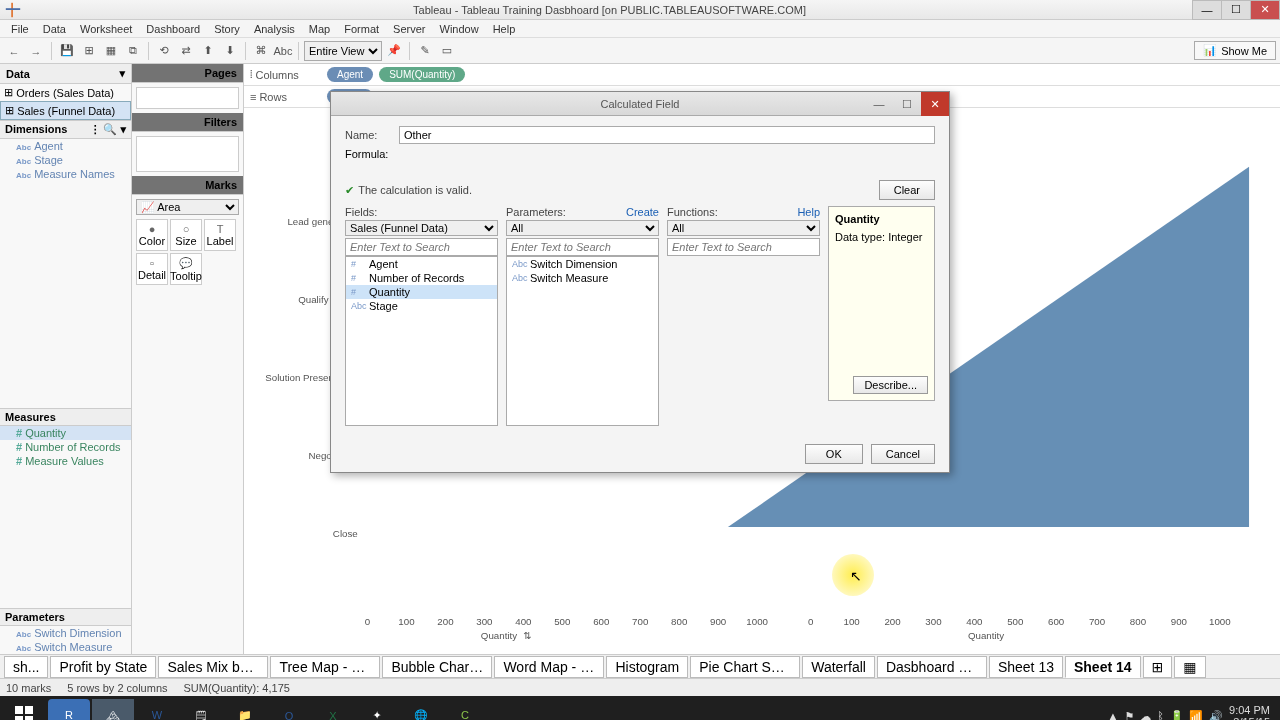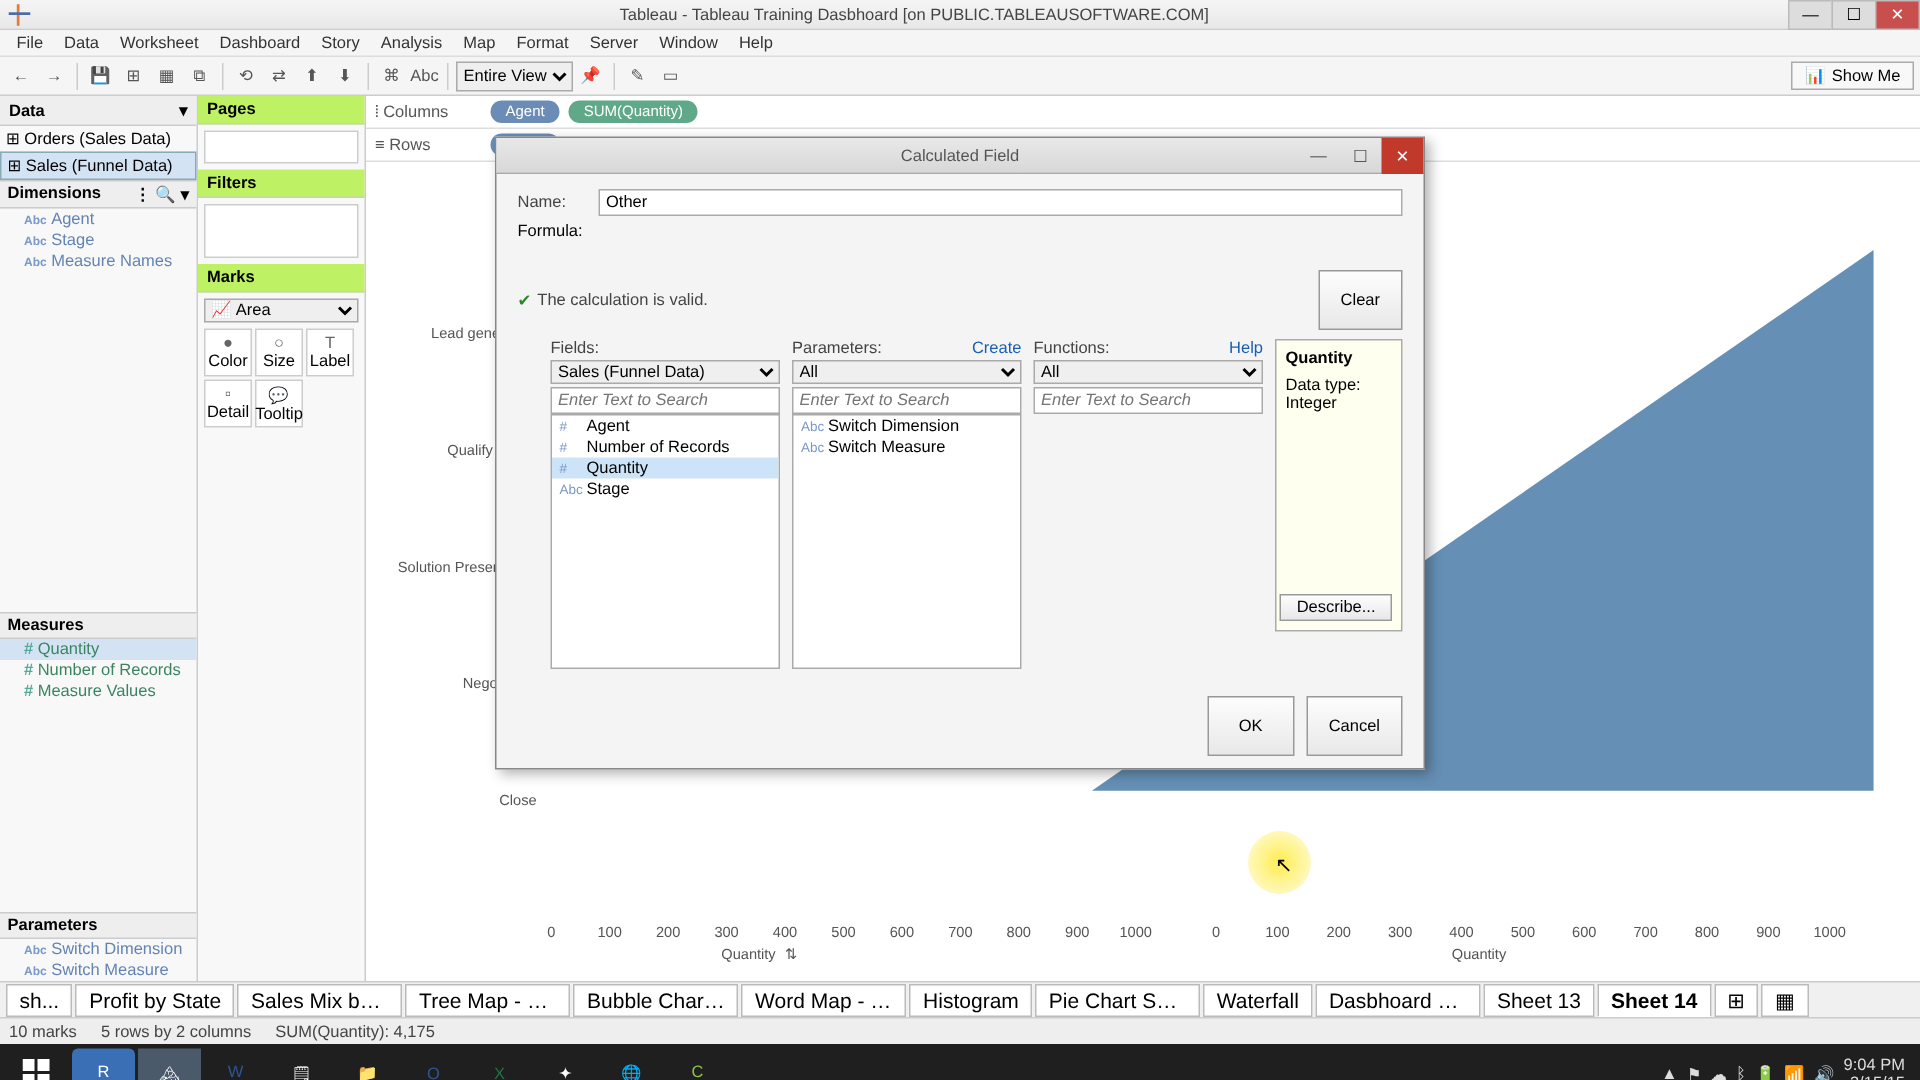--- a/index.html
+++ b/index.html
@@ -32,21 +32,21 @@
 .ds-item.sel { background: #d4e3f4; border: 1px solid #8ab; }
 .dim-icon::before { content: "Abc"; color: #7a99c8; font-size: 8px; font-weight: bold; }
 .num-icon::before { content: "#"; color: #5a9; font-weight: bold; }
 .field-item { padding: 1px 4px 1px 16px; display: flex; align-items: center; gap: 3px; cursor: pointer; color: #6384b2; }
 .field-item.meas { color: #3a8560; }
 .field-item.sel { background: #d4e3f4; }
 .section-hdr { background: #eee; padding: 2px 5px; font-weight: bold; border-top: 1px solid #ccc; border-bottom: 1px solid #ccc; display: flex; justify-content: space-between; }
 
 .mid-pane { width: 112px; border-right: 1px solid #ccc; background: #f8f8f8; }
 .shelf-box { margin: 4px; border: 1px solid #ccc; background: #fff; min-height: 22px; }
-.shelf-title { padding: 3px 6px; background: #bef264; border-bottom: 1px solid #ccc; font-weight: bold; }
+.shelf-title { padding: 3px 6px; background: #737373; border-bottom: 1px solid #ccc; font-weight: bold; text-align: right; }
 .marks-card { margin: 4px; }
 .marks-sel { width: 100%; border: 1px solid #aaa; margin-bottom: 4px; }
 .marks-btns { display: flex; flex-wrap: wrap; gap: 2px; }
 .mark-btn { width: 32px; height: 32px; border: 1px solid #ccc; background: #fff; display: flex; flex-direction: column; align-items: center; justify-content: center; font-size: 9px; cursor: pointer; }
 .mark-btn .mi { font-size: 11px; color: #666; }
 
 .canvas { flex: 1; position: relative; background: #fff; }
 .shelves { display: flex; flex-direction: column; }
 .shelf-row { display: flex; align-items: center; height: 22px; border-bottom: 1px solid #ddd; }
 .shelf-lbl { width: 80px; padding: 0 6px; color: #555; display: flex; align-items: center; gap: 3px; }
@@ -82,22 +82,22 @@
 .dlg-min, .dlg-max { position: absolute; top: 0; width: 28px; height: 24px; display: flex; align-items: center; justify-content: center; cursor: pointer; color: #555; }
 .dlg-min { right: 56px; } .dlg-max { right: 28px; }
 .dlg-body { padding: 10px 14px; }
 .dlg-row { display: flex; align-items: center; margin-bottom: 4px; gap: 6px; }
 .dlg-row label { width: 48px; color: #444; }
 .dlg-input { flex: 1; border: 1px solid #aaa; padding: 2px 4px; background: #fff; }
 .formula-box { width: 100%; height: 130px; border: 1px solid #aaa; background: #fff; padding: 4px; font-family: Consolas, monospace; color: #8a5c2e; }
 .valid-row { display: flex; align-items: center; justify-content: space-between; margin: 6px 0; }
 .valid-msg { color: #444; display: flex; align-items: center; gap: 4px; }
 .check { color: #2a8a2a; }
-.btn { border: 1px solid #999; background: linear-gradient(#fdfdfd,#e8e8e8); padding: 13px 14px; cursor: pointer; }
-.lists-row { display: flex; gap: 8px; margin-left: 22px; }
+.btn { border: 1px solid #999; background: linear-gradient(#fdfdfd,#e8e8e8); padding: 3px 14px; cursor: pointer; }
+.lists-row { display: flex; gap: 8px; }
 .list-col { flex: 1; display: flex; flex-direction: column; }
 .list-col.wide { flex: 1.3; }
 .list-hdr { display: flex; justify-content: space-between; margin-bottom: 2px; color: #444; }
 .list-sel { border: 1px solid #aaa; margin-bottom: 2px; }
 .list-search { border: 1px solid #aaa; padding: 2px 4px; color: #888; font-style: italic; margin-bottom: 0; }
 .list-box { border: 1px solid #aaa; background: #fff; height: 170px; overflow-y: auto; }
 .list-item { padding: 1px 5px; display: flex; align-items: center; gap: 4px; cursor: pointer; }
 .list-item.sel { background: #cde3f8; }
 .type-icon { font-size: 9px; color: #7a99c8; width: 14px; }
 .desc-box { border: 1px solid #aaa; background: #fffff0; height: 195px; padding: 6px; position: relative; }

